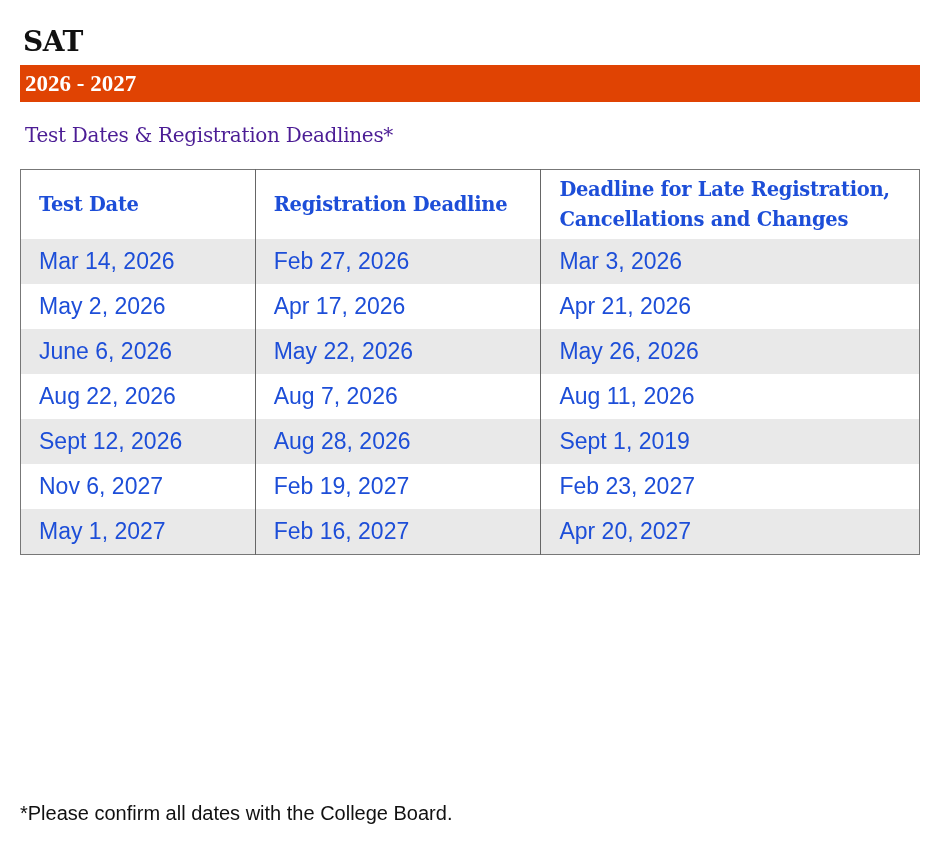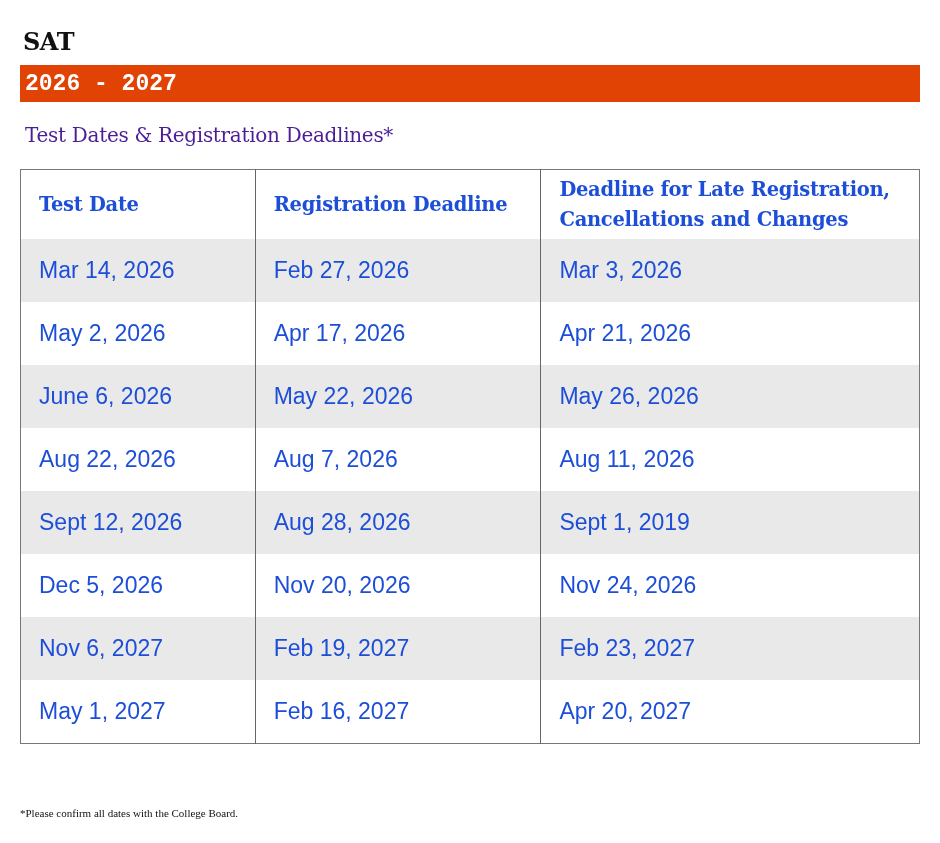--- a/index.html
+++ b/index.html
@@ -1,29 +1,29 @@
 <!DOCTYPE html>
 <html><head>
 <meta charset="utf-8">
 <style>
   html, body { margin:0; padding:0; background:#ffffff; }
   body { width:940px; height:843px; position:relative; overflow:hidden; color:#111; }
-  .title { position:absolute; left:23px; top:24px; font-family:"DejaVu Serif", serif; font-weight:bold; font-size:24px; letter-spacing:-0.5px; line-height:36px; color:#111; }
+  .title { position:absolute; left:23px; top:24px; font-family:"DejaVu Serif", serif; font-weight:bold; font-size:28px; letter-spacing:-0.5px; line-height:36px; color:#111; }
   .year-bar { position:absolute; left:20px; top:65px; width:900px; height:37px; background:#e04303; }
-  .year-text { position:absolute; left:5px; top:3px; font-family:Liberation Mono, monospace; font-weight:bold; font-size:23px; color:#fff; line-height:32px; }
+  .year-text { position:absolute; left:5px; top:3px; font-family:Liberation Serif, serif; font-weight:bold; font-size:23px; color:#fff; line-height:32px; }
   .subtitle { position:absolute; left:25px; top:120px; font-family:"DejaVu Serif", serif; font-size:20px; line-height:30px; color:#4c1d95; letter-spacing:-0.3px; }
   table.dates { position:absolute; left:20px; top:169px; width:900px; border-collapse:collapse; border:1.5px solid #777; font-family:"Liberation Sans", sans-serif; font-size:23px; color:#1d4ed8; }
   table.dates th, table.dates td { text-align:left; vertical-align:middle; padding:0 0 0 18px; }
   table.dates th { height:69px; font-family:"DejaVu Serif", serif; font-size:19.5px; font-weight:bold; line-height:30px; letter-spacing:-0.3px; background:#fff; }
-  table.dates td { height:63px; }
+  table.dates td { height:45px; }
   table.dates th + th, table.dates td + td { border-left:1.5px solid #666; }
   table.dates tr.row:nth-child(odd) td { background:#e9e9e9; }
   table.dates tr.row:nth-child(even) td { background:#ffffff; }
   col.c1 { width:235px; } col.c2 { width:286px; } col.c3 { width:379px; }
-  .footnote { position:absolute; left:20px; top:802px; font-family:Liberation Serif, serif; font-size:11px; color:#111; line-height:22px; }
+  .footnote { position:absolute; left:20px; top:802px; font-family:Liberation Sans, sans-serif; font-size:20px; color:#111; line-height:22px; }
 </style>
 </head>
 <body>
 
 <div class="title">SAT</div>
 
 <div class="year-bar">
   <span class="year-text">2026 - 2027</span>
 </div>
 
@@ -62,25 +62,20 @@
         <td>Aug 22, 2026</td>
         <td>Aug 7, 2026</td>
         <td>Aug 11, 2026</td>
       </tr>
       <tr class="row">
         <td>Sept 12, 2026</td>
         <td>Aug 28, 2026</td>
         <td>Sept 1, 2019</td>
       </tr>
       <tr class="row">
-        <td>Dec 5, 2026</td>
-        <td>Nov 20, 2026</td>
-        <td>Nov 24, 2026</td>
-      </tr>
-      <tr class="row">
         <td>Nov 6, 2027</td>
         <td>Feb 19, 2027</td>
         <td>Feb 23, 2027</td>
       </tr>
       <tr class="row">
         <td>May 1, 2027</td>
         <td>Feb 16, 2027</td>
         <td>Apr 20, 2027</td>
       </tr>
     </tbody>

